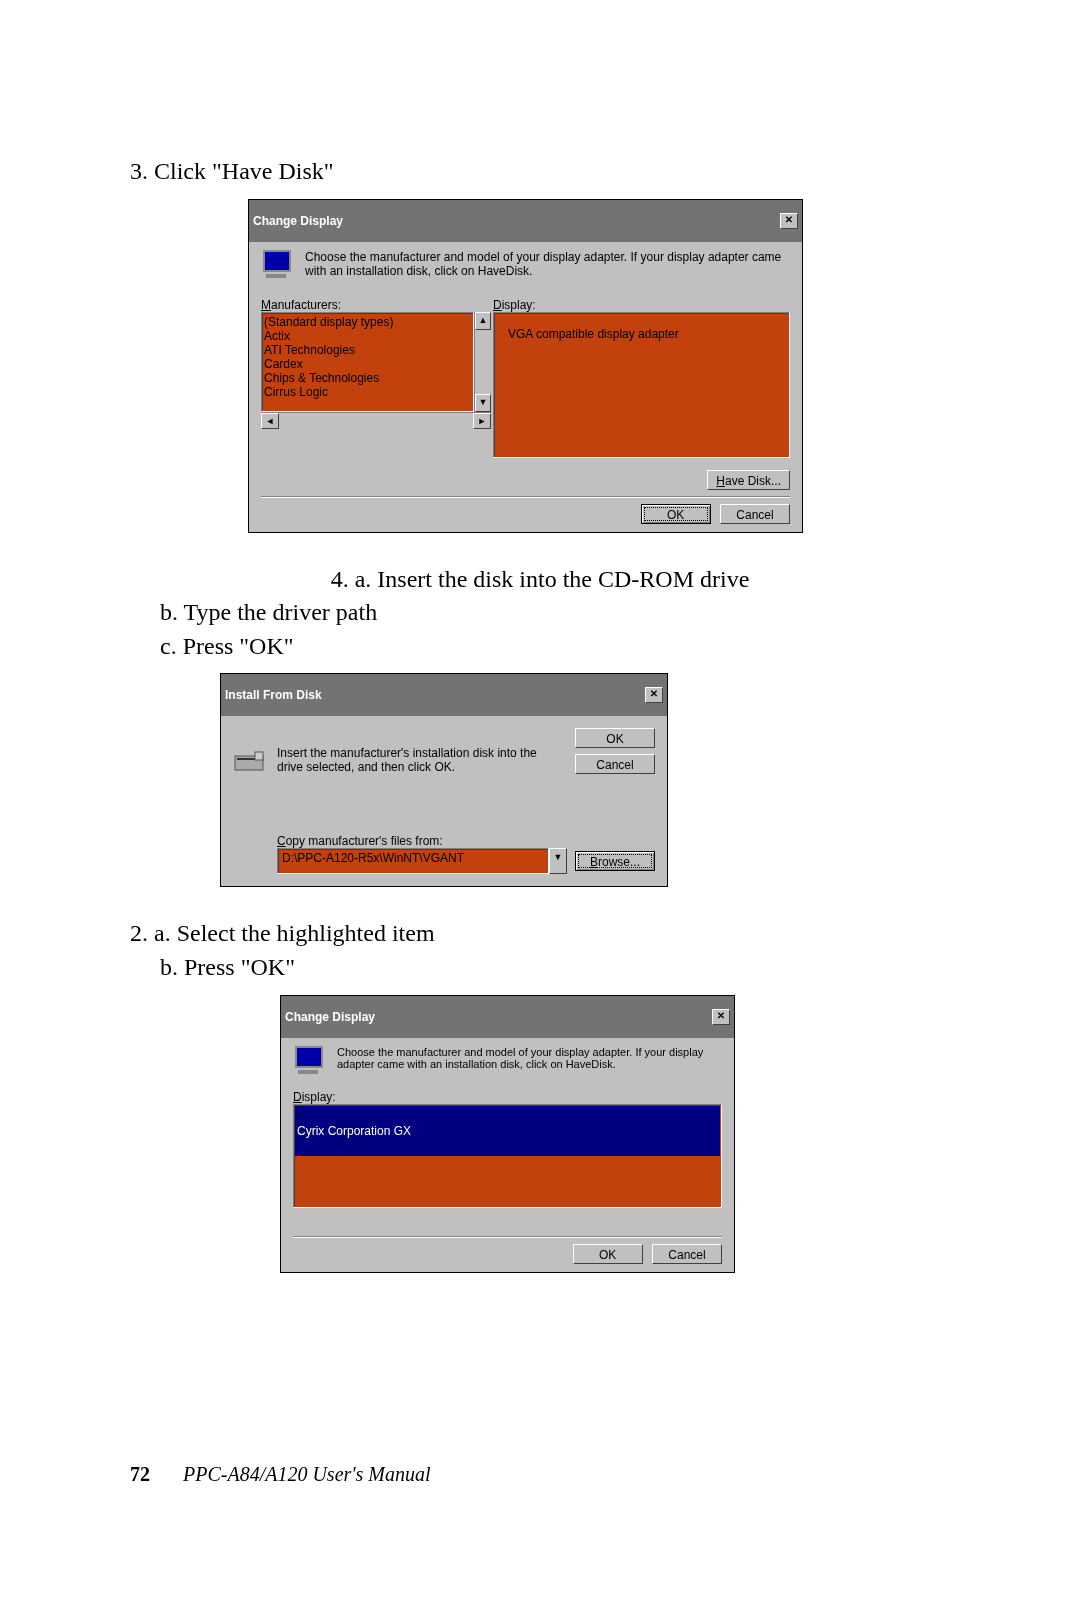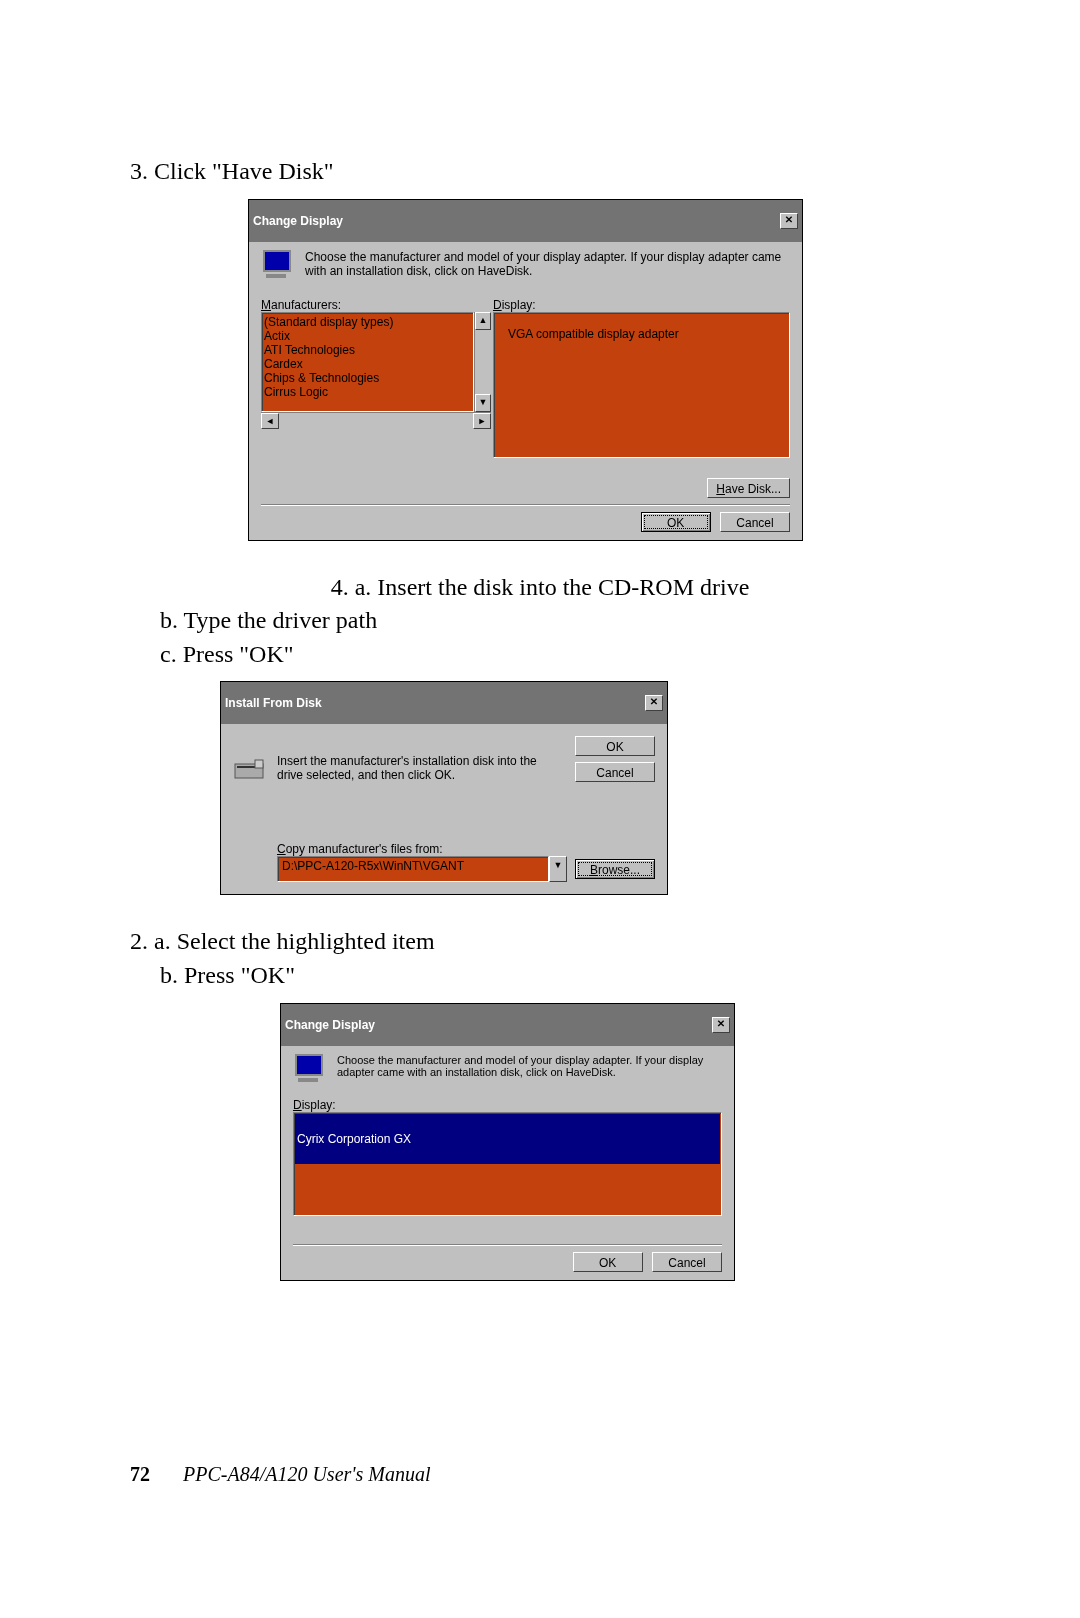--- a/index.html
+++ b/index.html
@@ -236,21 +236,21 @@
           </div>
         </div>
         <div style="flex:1;">
           <div class="label-txt underline-first">Display:</div>
           <div class="sunken" style="height:116px; padding:14px;">
             <div>VGA compatible display adapter</div>
           </div>
         </div>
       </div>
 
-      <div style="text-align:right; margin-top:20px;">
+      <div style="text-align:right; margin-top:12px;">
         <span class="win-btn"><span style="text-decoration:underline;">H</span><span>ave Disk...</span></span>
       </div>
       <hr class="hr-groove">
       <div style="text-align:right; margin-top:6px;">
         <span class="win-btn focused" style="margin-right:6px;">OK</span>
         <span class="win-btn">Cancel</span>
       </div>
     </div>
   </div>
 

